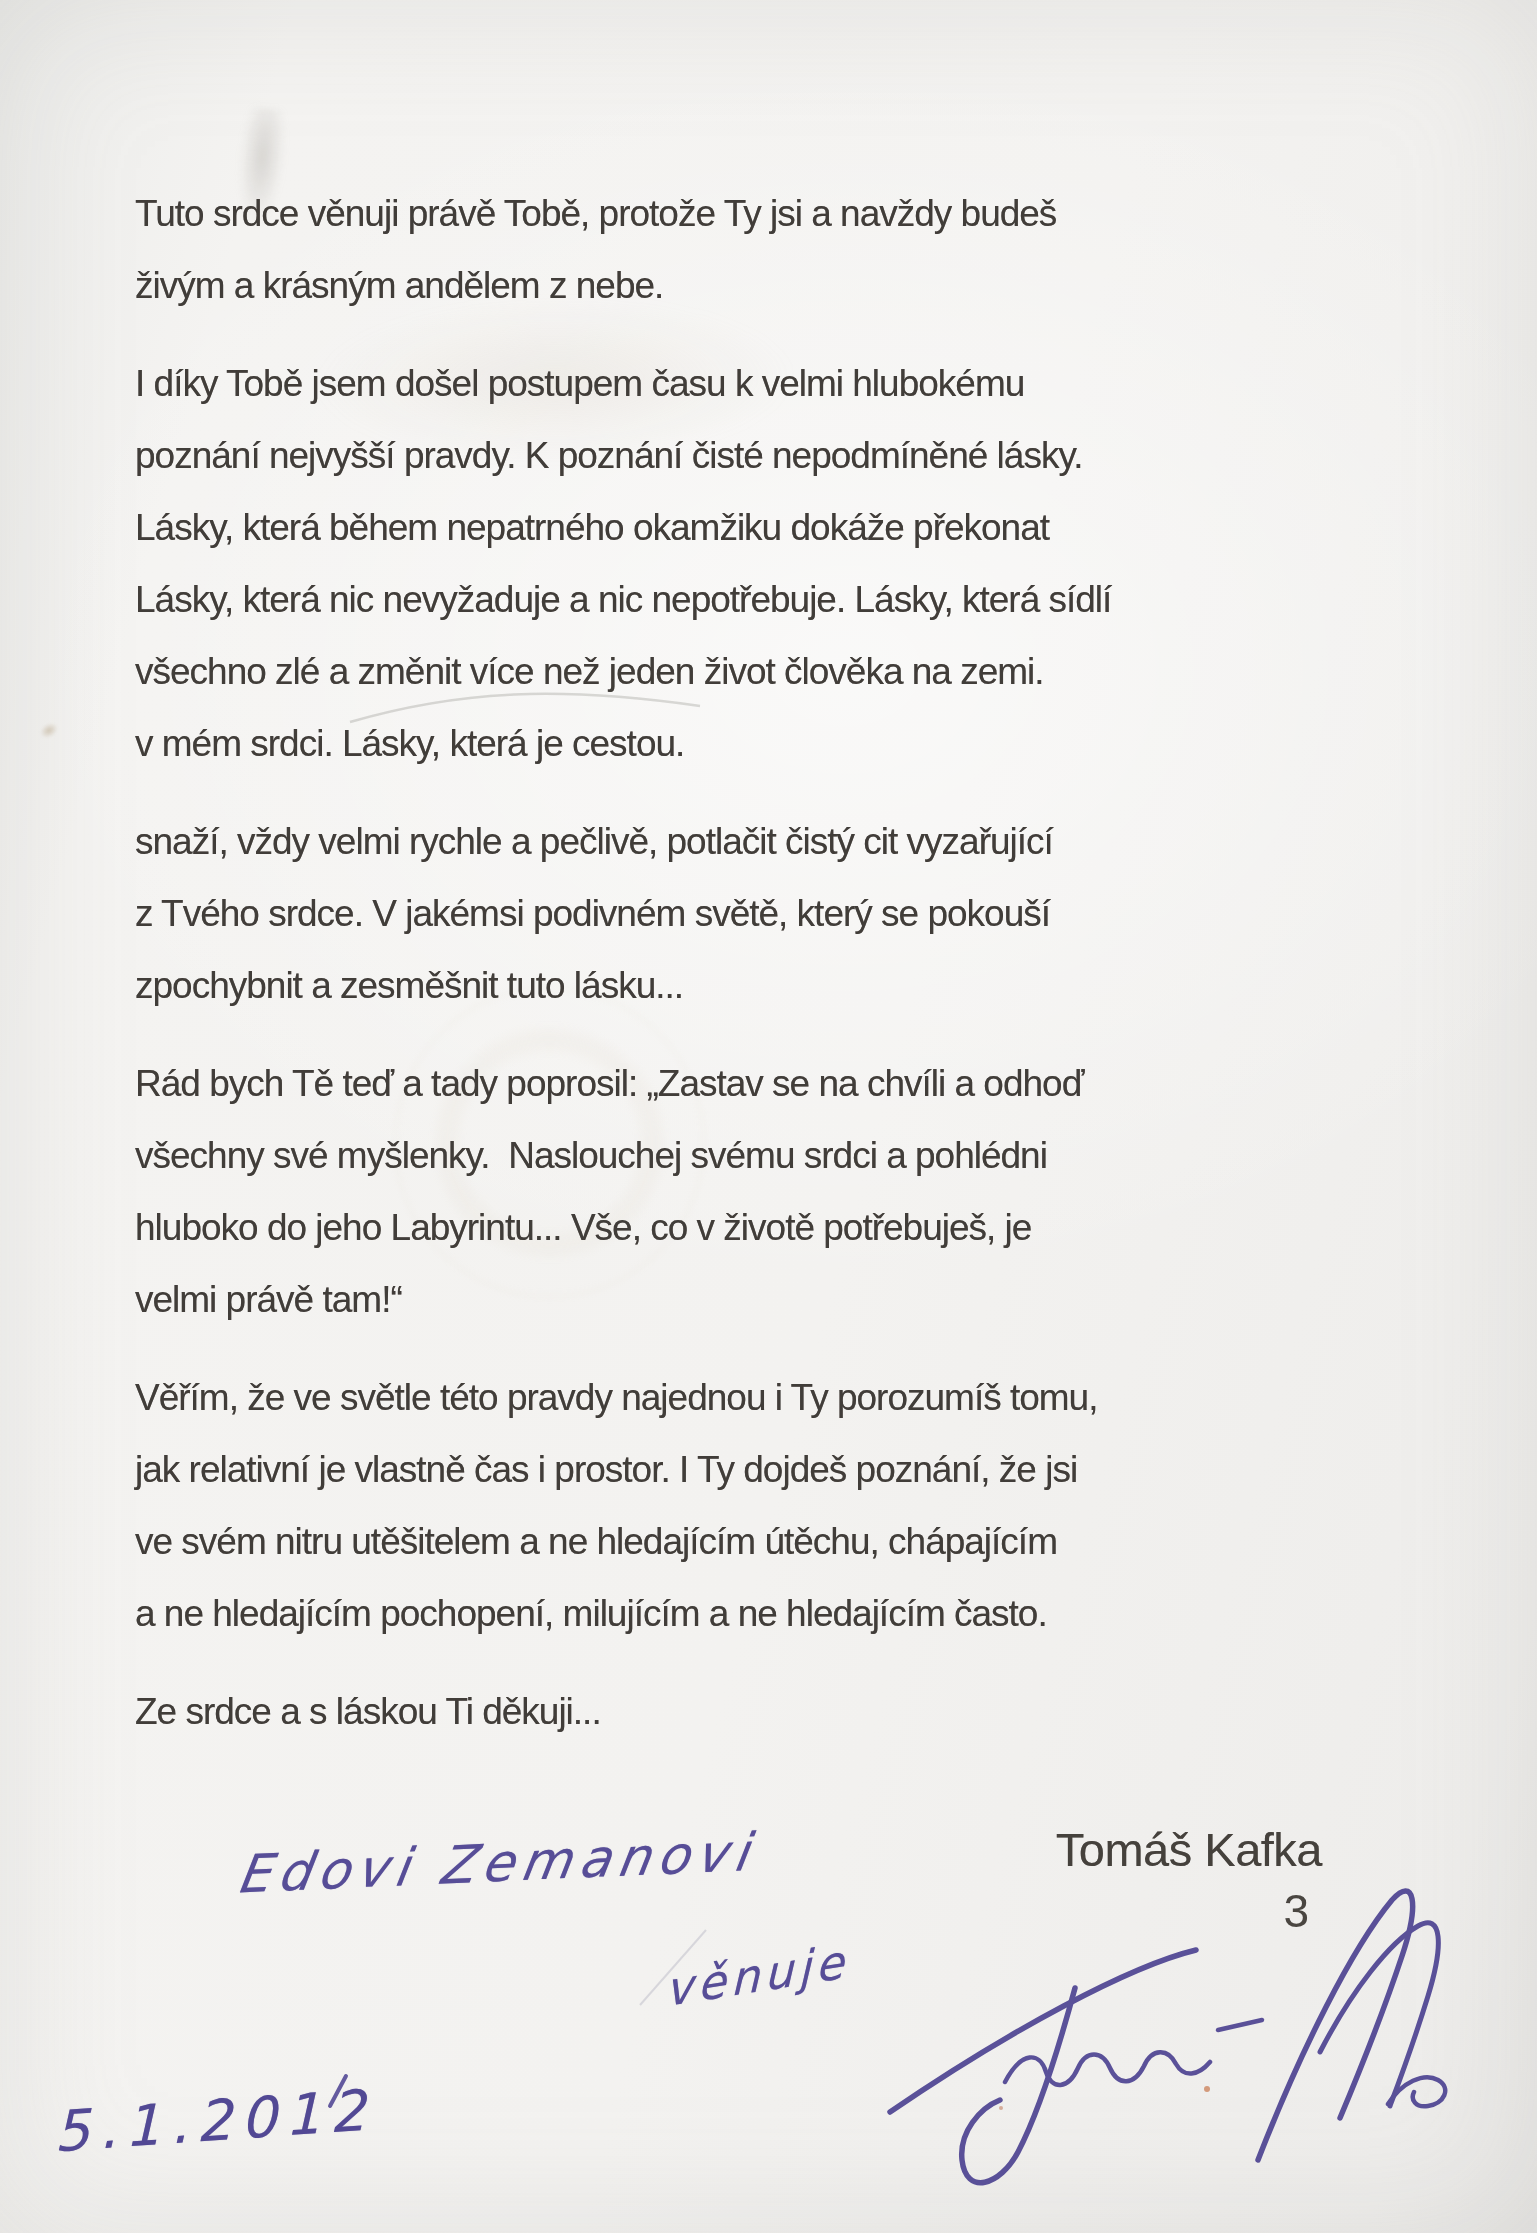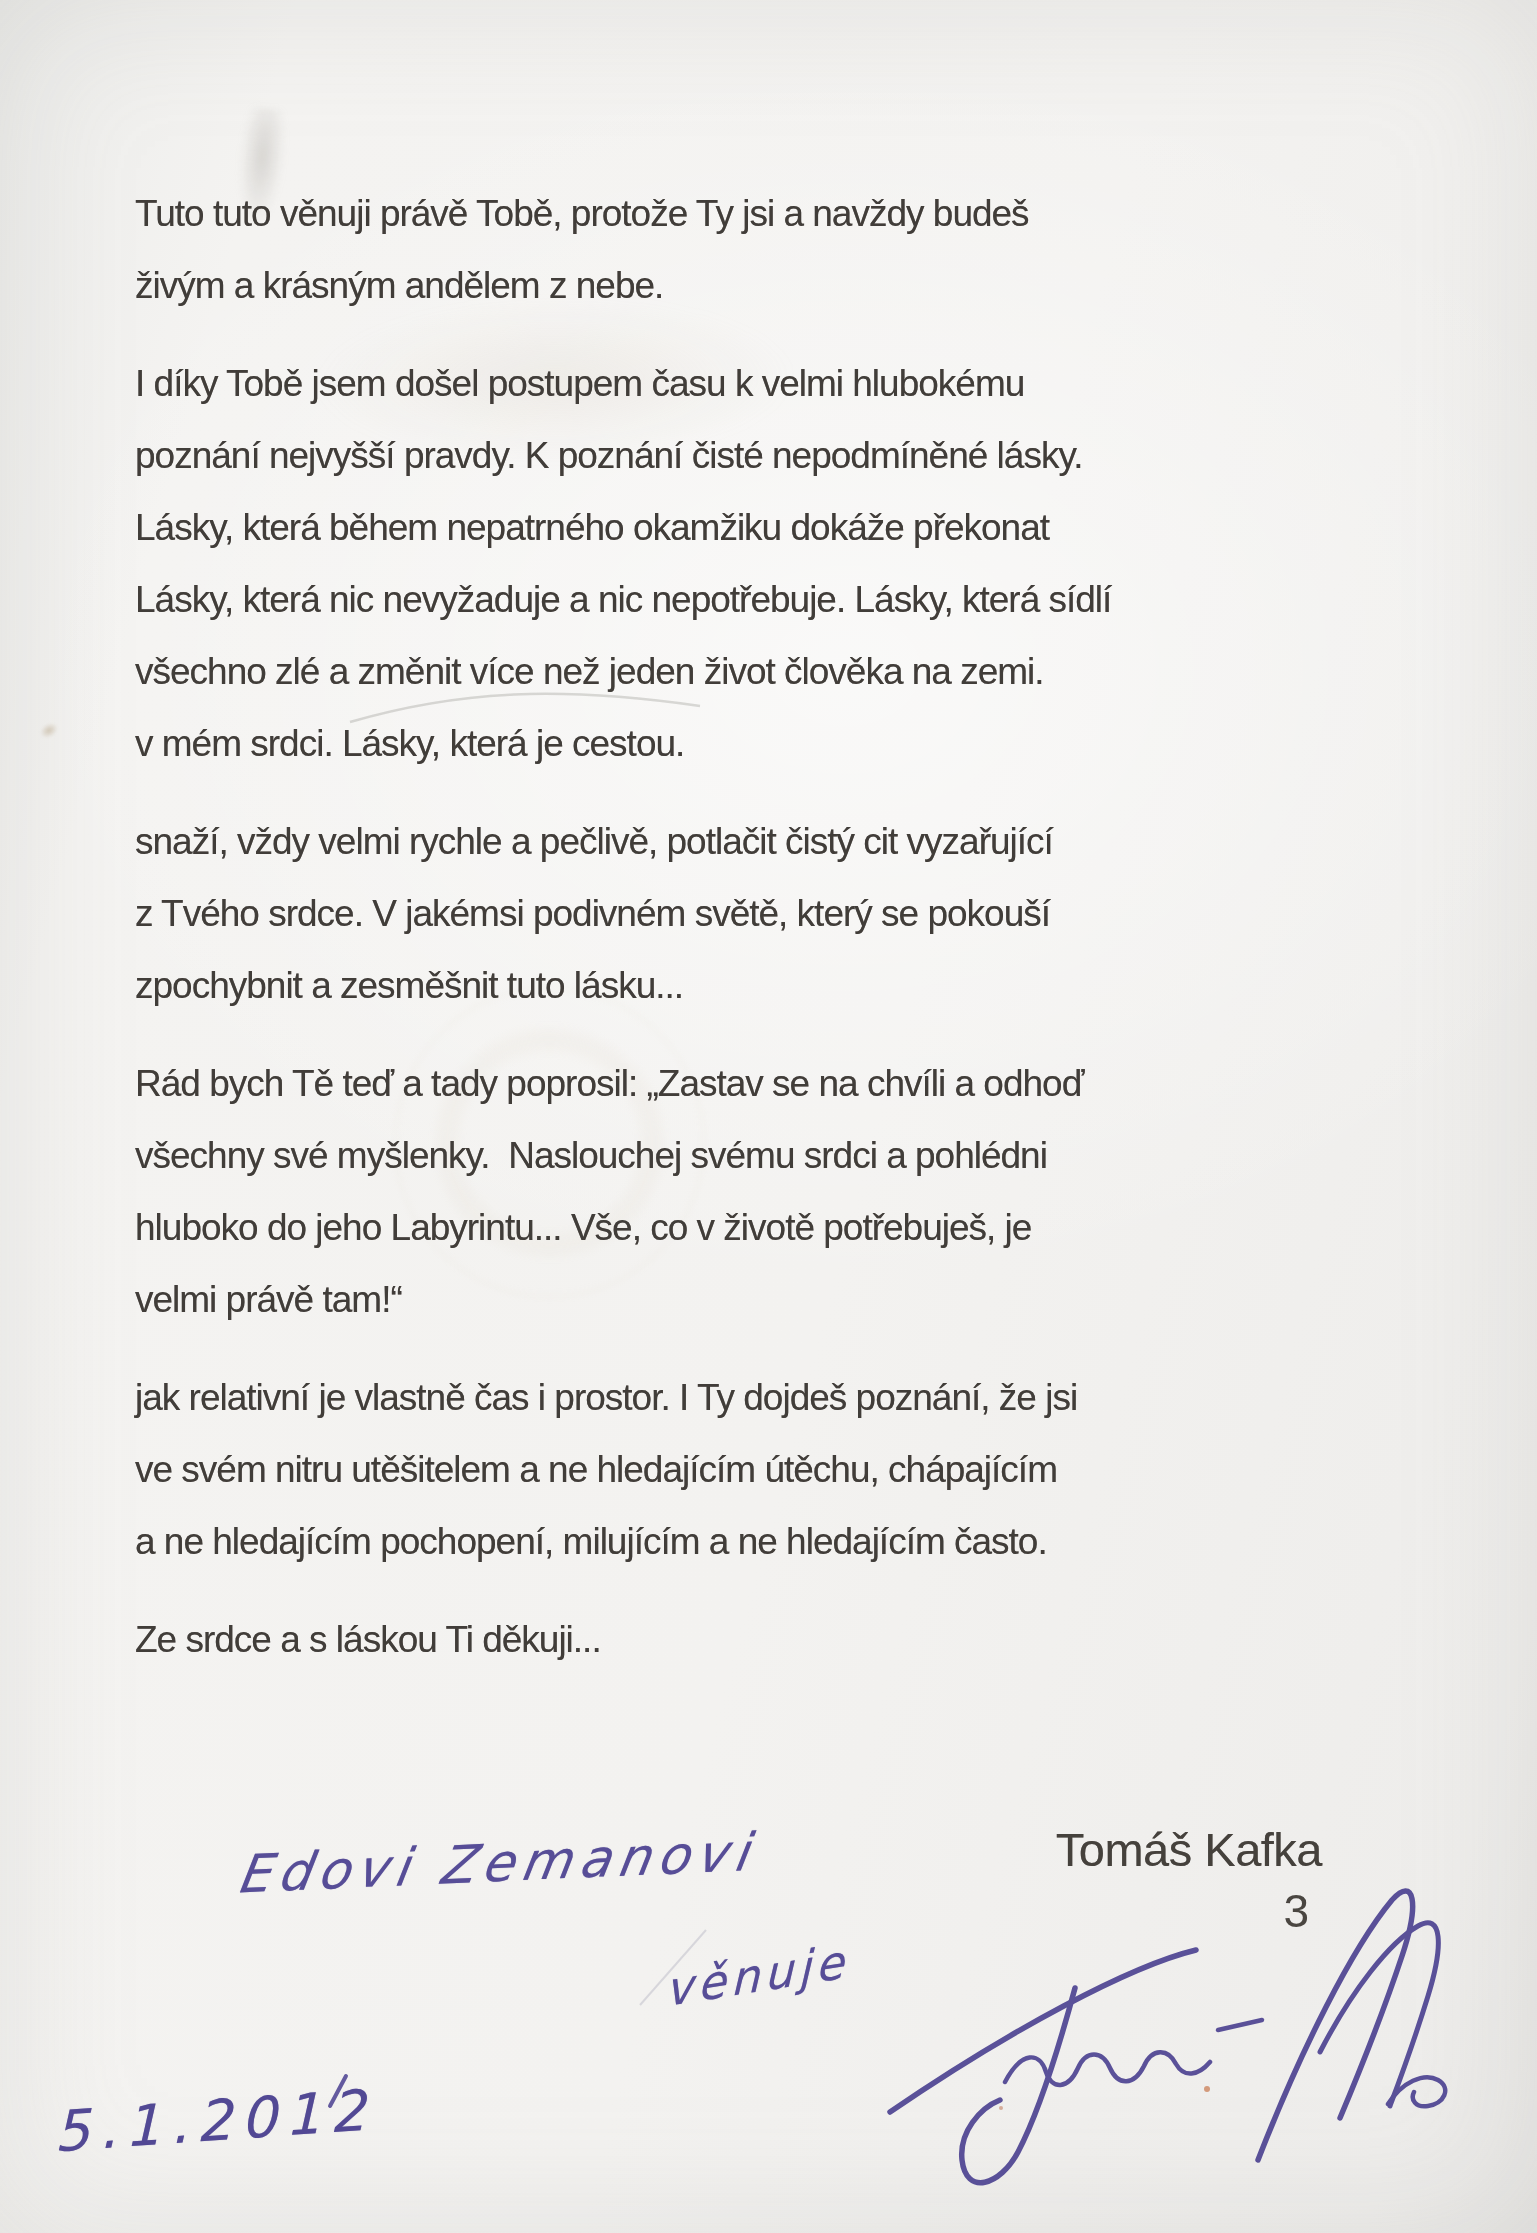--- a/index.html
+++ b/index.html
@@ -94,21 +94,21 @@
 
   <div class="ghost-band"></div>
   <div class="ghost-mandala"></div>
   <div class="smudge-top"></div>
   <div class="margin-mark"></div>
   <div class="speck speck-a"></div>
   <div class="speck speck-b"></div>
 
   <div class="body-text">
       <div class="para">
-        <div class="text-line">Tuto tuto věnuji právě Tobě, protože Ty jsi a navždy budeš</div>
+        <div class="text-line">Tuto srdce věnuji právě Tobě, protože Ty jsi a navždy budeš</div>
         <div class="text-line">živým a krásným andělem z nebe.</div>
       </div>
       <div class="para">
         <div class="text-line">I díky Tobě jsem došel postupem času k velmi hlubokému</div>
         <div class="text-line">poznání nejvyšší pravdy. K poznání čisté nepodmíněné lásky.</div>
         <div class="text-line">Lásky, která během nepatrného okamžiku dokáže překonat</div>
         <div class="text-line">Lásky, která nic nevyžaduje a nic nepotřebuje. Lásky, která sídlí</div>
         <div class="text-line">všechno zlé a změnit více než jeden život člověka na zemi.</div>
         <div class="text-line">v mém srdci. Lásky, která je cestou.</div>
       </div>
@@ -117,20 +117,21 @@
         <div class="text-line">z Tvého srdce. V jakémsi podivném světě, který se pokouší</div>
         <div class="text-line">zpochybnit a zesměšnit tuto lásku...</div>
       </div>
       <div class="para">
         <div class="text-line">Rád bych Tě teď a tady poprosil: „Zastav se na chvíli a odhoď</div>
         <div class="text-line">všechny své myšlenky.  Naslouchej svému srdci a pohlédni</div>
         <div class="text-line">hluboko do jeho Labyrintu... Vše, co v životě potřebuješ, je</div>
         <div class="text-line">velmi právě tam!“</div>
       </div>
       <div class="para">
+        <div class="text-line">Věřím, že ve světle této pravdy najednou i Ty porozumíš tomu,</div>
         <div class="text-line">jak relativní je vlastně čas i prostor. I Ty dojdeš poznání, že jsi</div>
         <div class="text-line">ve svém nitru utěšitelem a ne hledajícím útěchu, chápajícím</div>
         <div class="text-line">a ne hledajícím pochopení, milujícím a ne hledajícím často.</div>
       </div>
       <div class="para">
         <div class="text-line">Ze srdce a s láskou Ti děkuji...</div>
       </div>
     </div>
 
   <div class="author-line">Tomáš Kafka</div>

